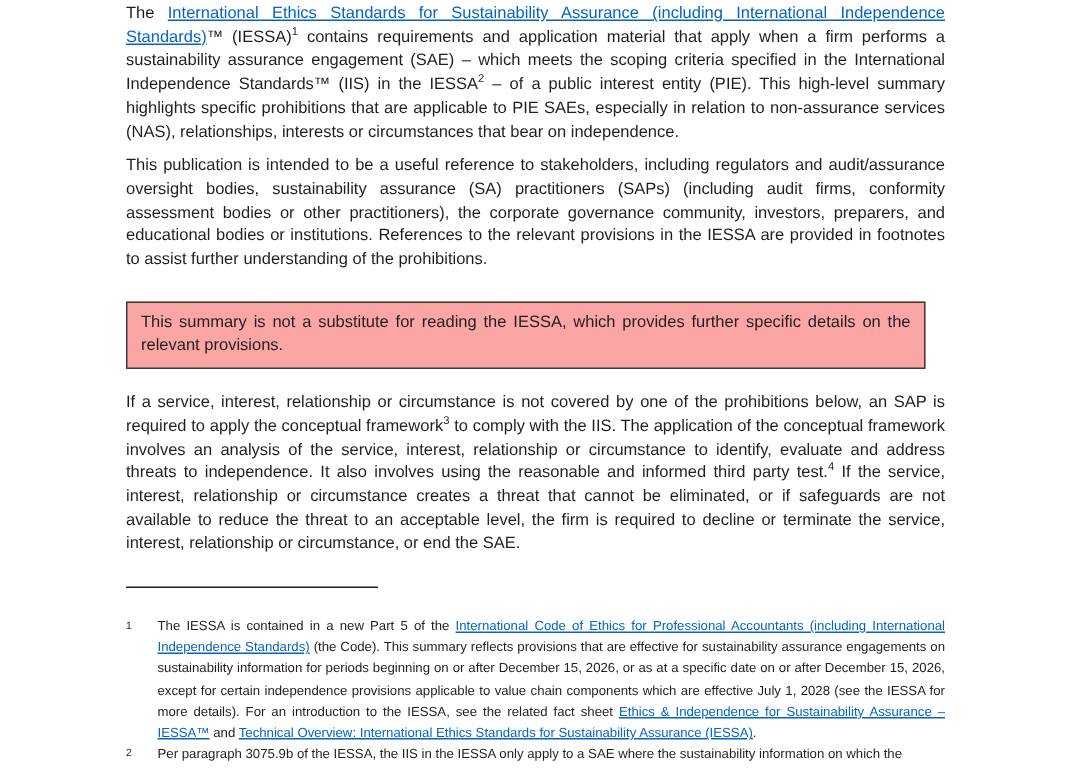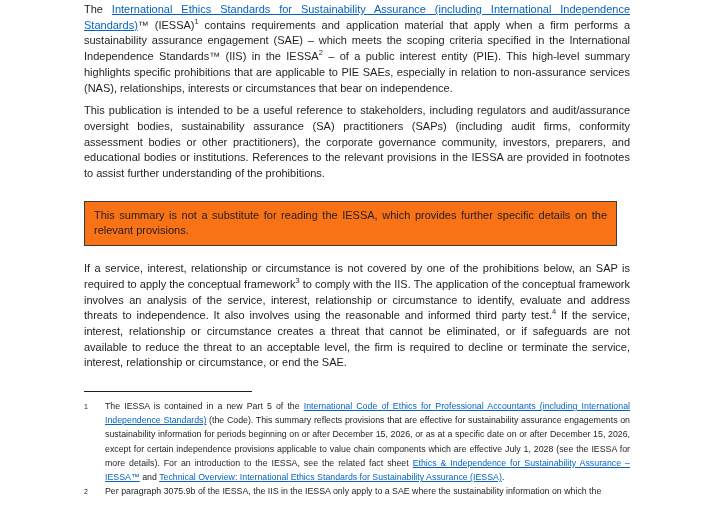--- a/index.html
+++ b/index.html
@@ -29,38 +29,38 @@
     cursor: pointer;
   }
   .supref {
     font-size: 7.5px;
     vertical-align: super;
     line-height: 0;
   }
   .callout {
     margin: 19px 13px 15px 0;
     border: 1px solid #3b3b3b;
-    background: #f97316;
+    background: #fca5a5;
     padding: 6px 9px;
   }
   .callout p {
     margin: 0;
     font-size: 11px;
     line-height: 15.7px;
     text-align: justify;
   }
   .fn-sep {
     margin-top: 20px;
     width: 168px;
     height: 0;
     border-top: 1.5px solid #1f1f1f;
   }
   .footnote {
     display: flex;
-    margin-top: 7px;
+    margin-top: 18px;
     font-size: 8.8px;
     line-height: 14.2px;
     text-align: justify;
   }
   .footnote + .footnote { margin-top: 0; }
   .fn-marker {
     flex: 0 0 21px;
     width: 21px;
     font-size: 7px;
     padding-top: 1px;

